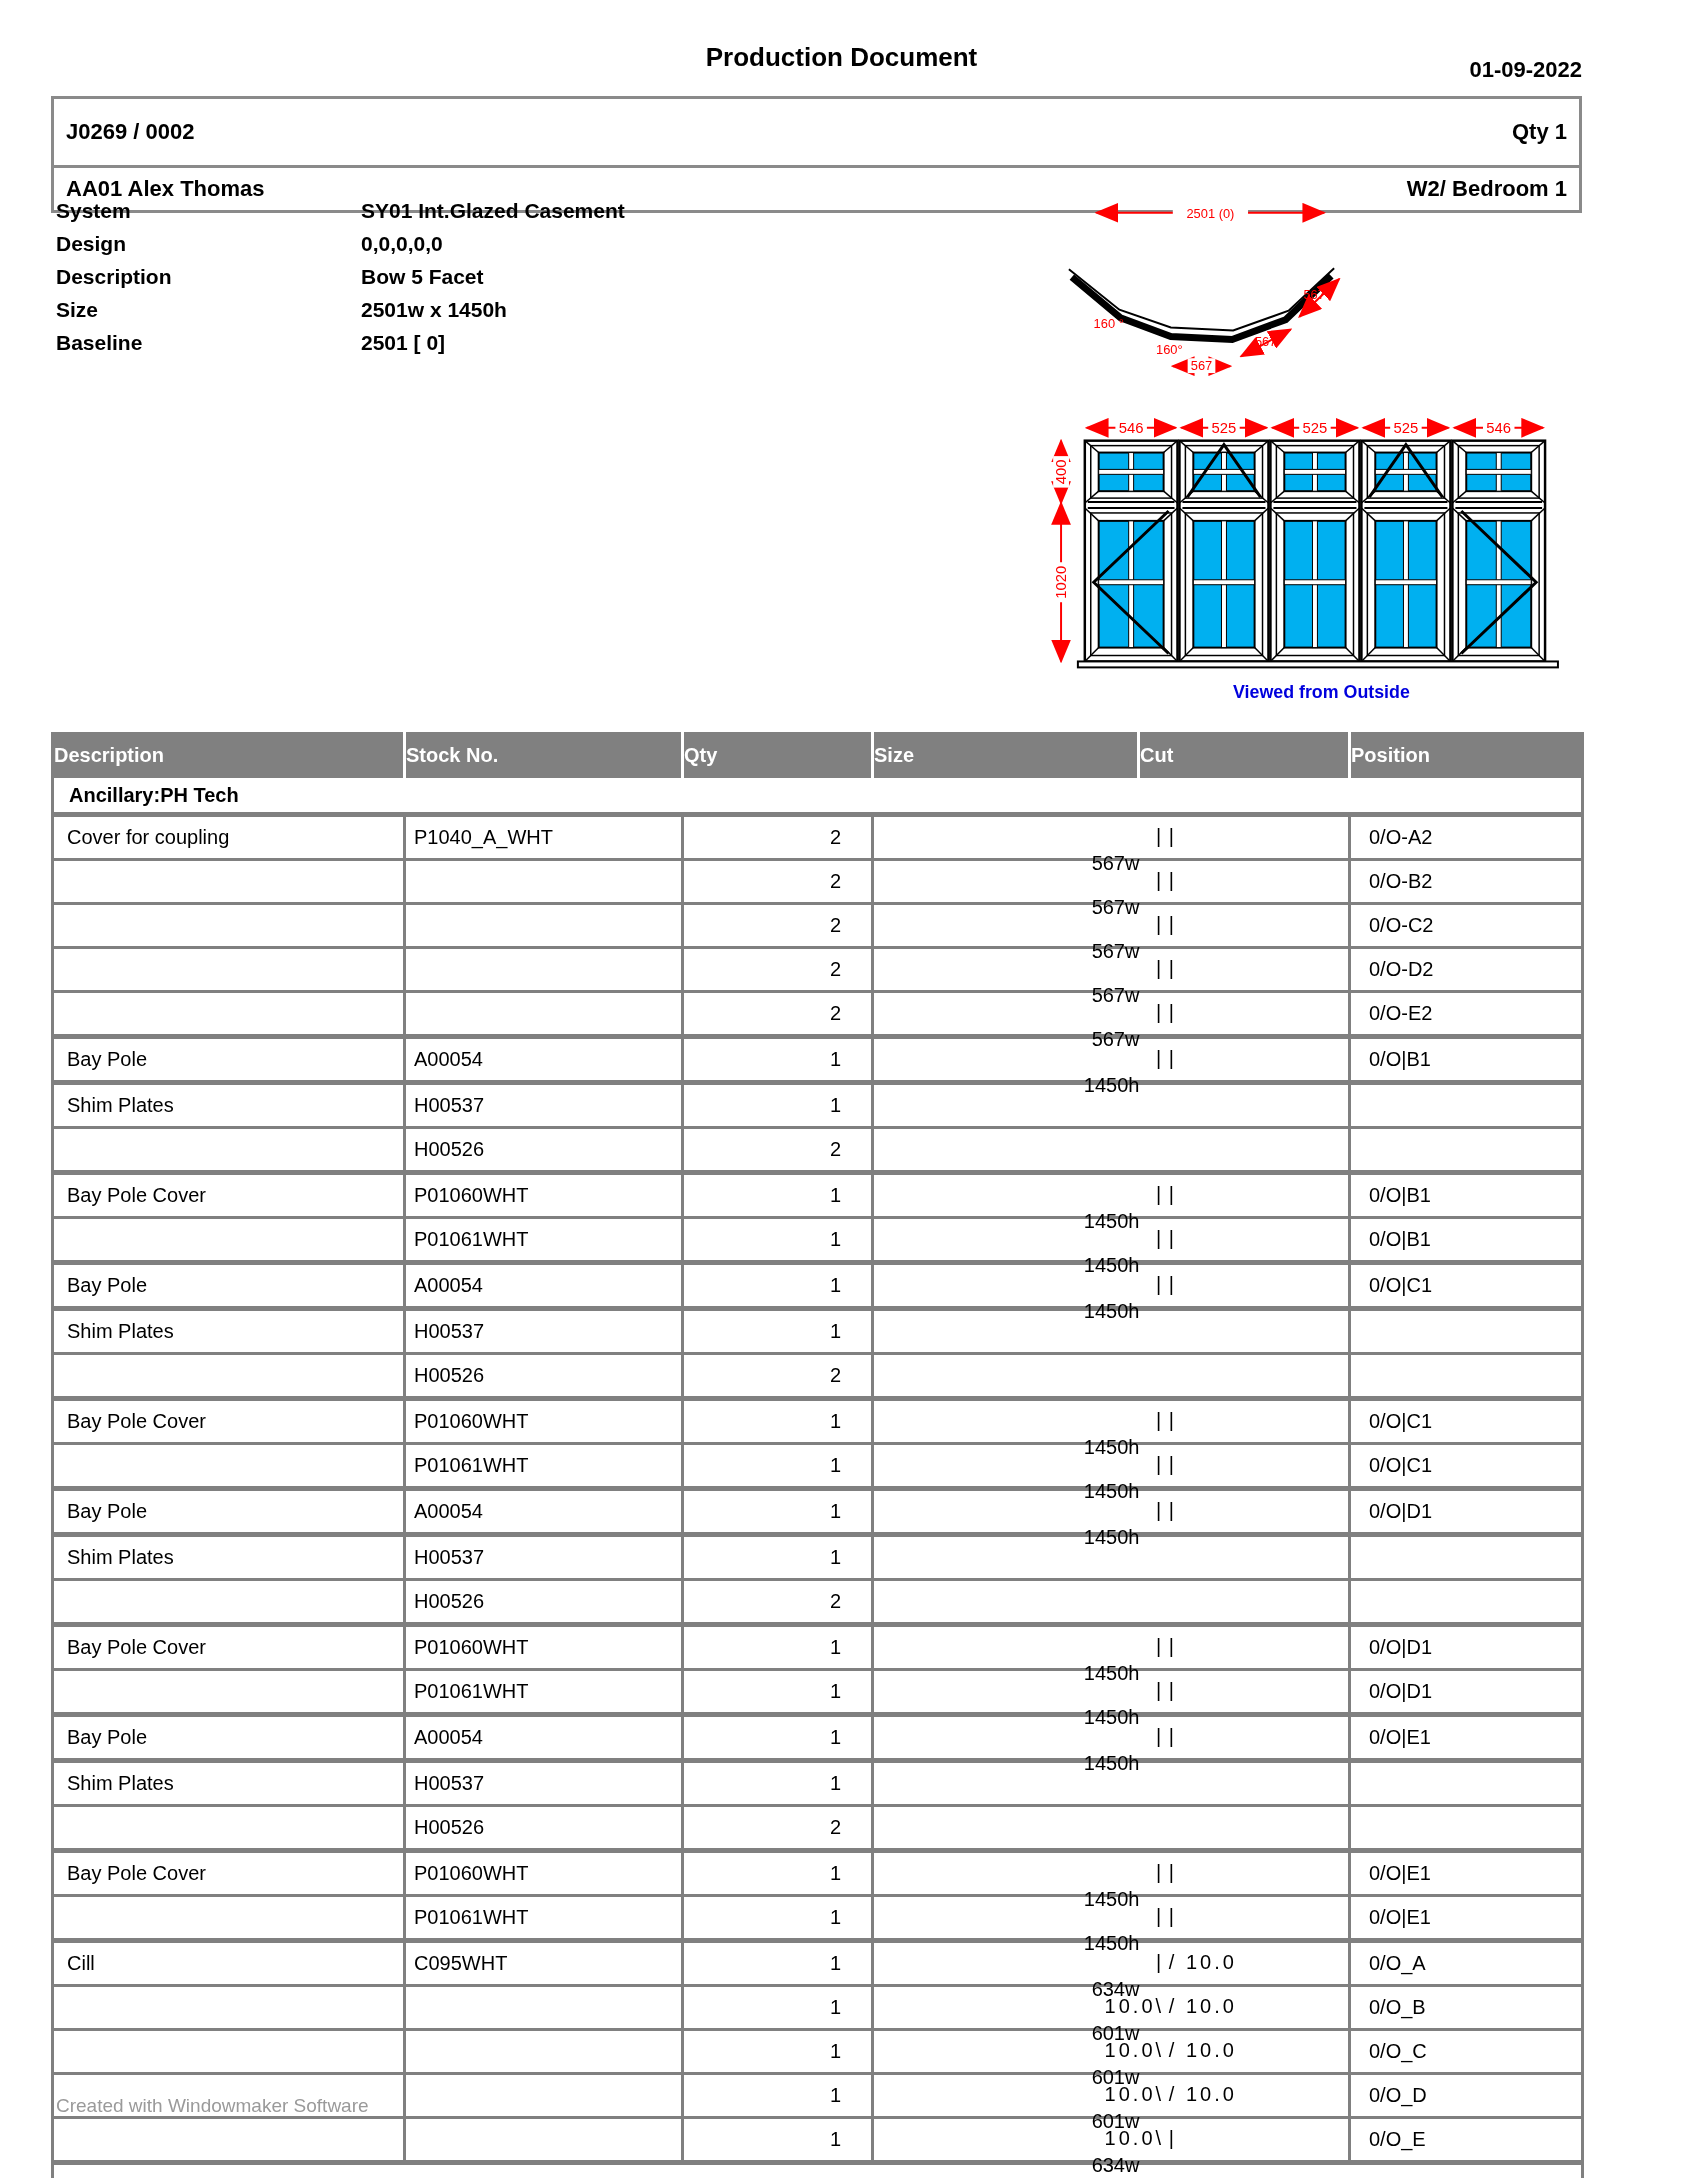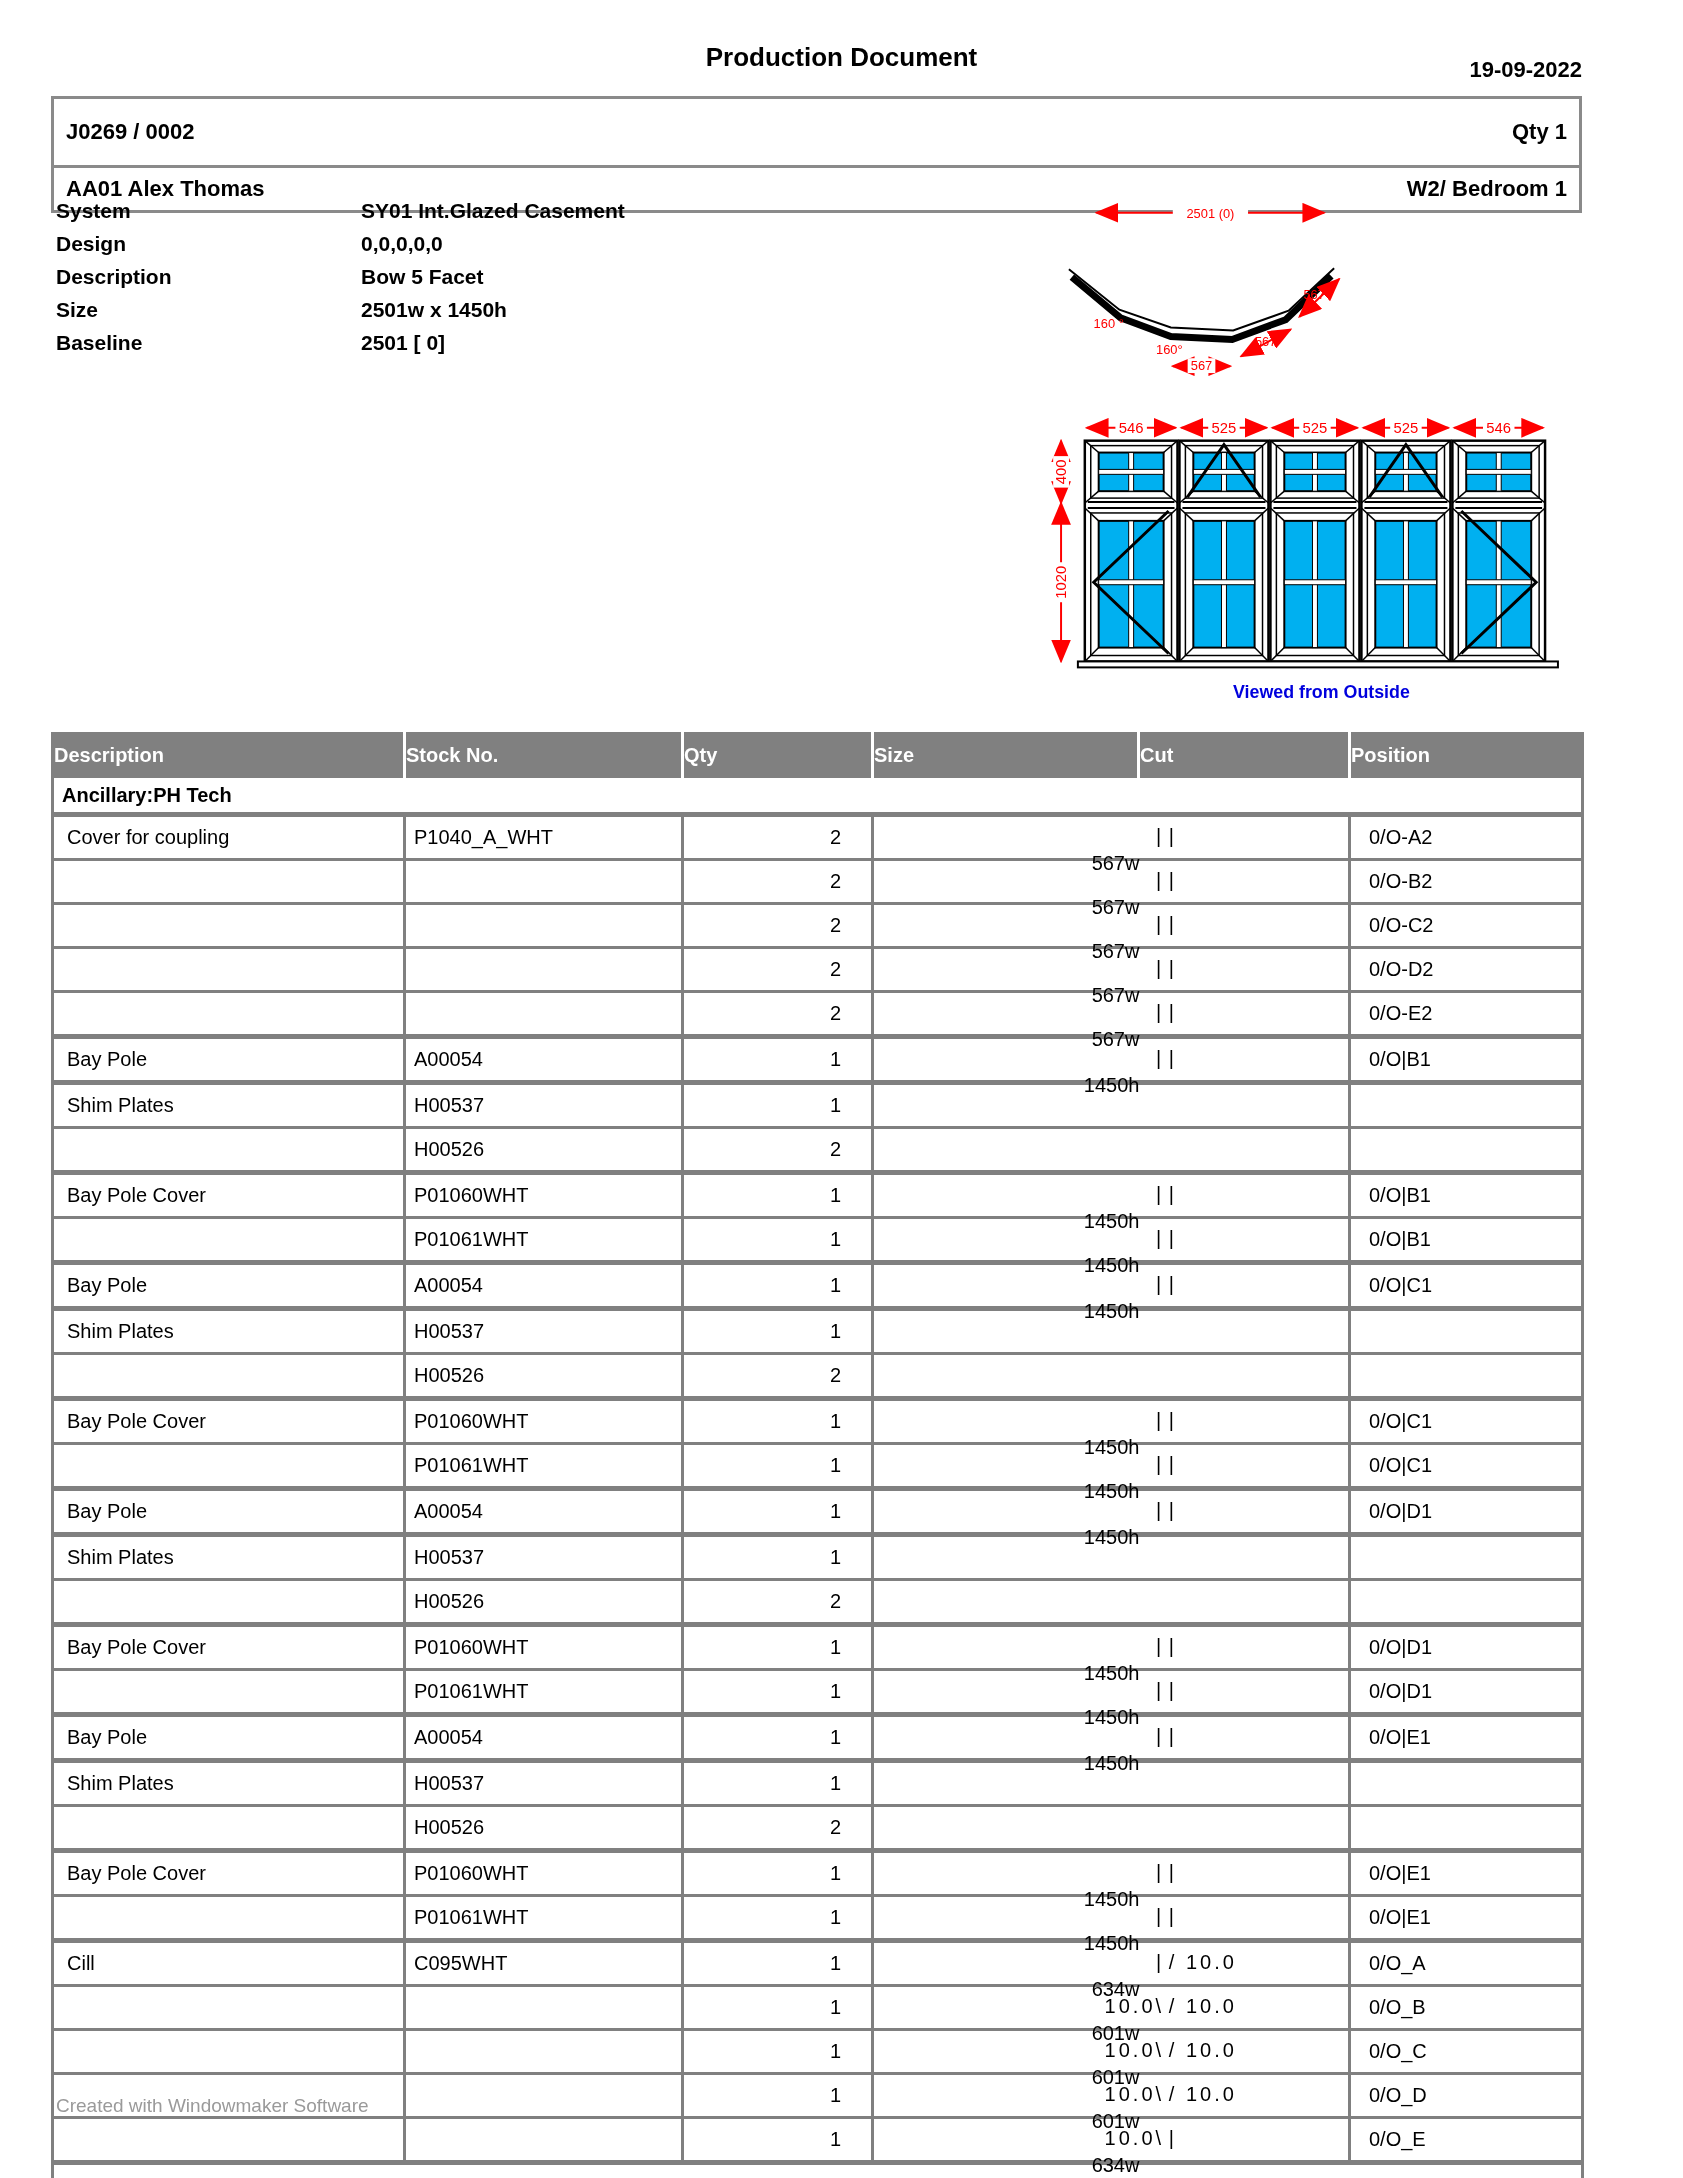--- a/index.html
+++ b/index.html
@@ -14,39 +14,39 @@
   .inforow{display:flex;height:33px;align-items:center;}
   .inforow .lbl{width:305px;}
   .footer{left:56px;top:2095px;font-size:19px;color:#9a9a9a;}
   table.parts{position:absolute;left:51px;top:732px;width:1531px;border-collapse:collapse;table-layout:fixed;border:3px solid #808080;border-bottom-width:5px;font-size:20px;}
   table.parts th{background:#808080;color:#fff;font-weight:bold;height:40px;padding:0;text-align:left;}
   table.parts th + th{border-left:3px solid #fff;}
   th.h-desc{padding-left:8px;} th.h-stock{padding-left:8px;}
   th.h-qty{text-align:right;padding-right:8px;} th.h-size{text-align:center;}
   th.h-cut{padding-left:8px;} th.h-pos{padding-left:18px;}
   td{padding:0;height:41px;vertical-align:middle;}
-  tr.sec td{height:34px;font-weight:bold;padding-left:8px;border-top:3px solid #808080;}
+  tr.sec td{height:34px;font-weight:bold;padding-left:15px;border-top:3px solid #808080;}
   tr.data td{border-top:3px solid #808080;}
   tr.grp td{border-top:5px solid #808080;}
   tr.data td + td{border-left:3px solid #808080;}
   td.c-desc{padding-left:13px;} td.c-stock{padding-left:8px;}
   td.c-qty{text-align:right;padding-right:30px;}
   td.c-sc{position:relative;}
   td.c-sc .sz{position:absolute;left:0;top:0;width:56%;height:100%;text-align:right;line-height:38px;margin-top:27px;}
   td.c-sc .cl{position:absolute;right:38.8%;top:0;height:100%;line-height:38px;white-space:pre;letter-spacing:3px;}
   td.c-sc .cr{position:absolute;left:62.2%;top:0;height:100%;line-height:38px;white-space:pre;letter-spacing:3px;}
   td.c-pos{padding-left:18px;}
   tr.empty td{height:33px;border-top:5px solid #808080;}
   .rt{fill:#f00;font-size:13px;font-family:"Liberation Sans",sans-serif;}
 </style>
 </head>
 <body>
 
 <div class="abs doc-title">Production Document</div>
-<div class="abs doc-date">19-09-2022</div>
+<div class="abs doc-date">01-09-2022</div>
 
 <div class="abs idbox">
   <div class="idrow">
     <span>J0269 / 0002</span>
     <span>Qty 1</span>
   </div>
   <div class="idrow">
     <span>AA01 Alex Thomas</span>
     <span>W2/ Bedroom 1</span>
   </div>

